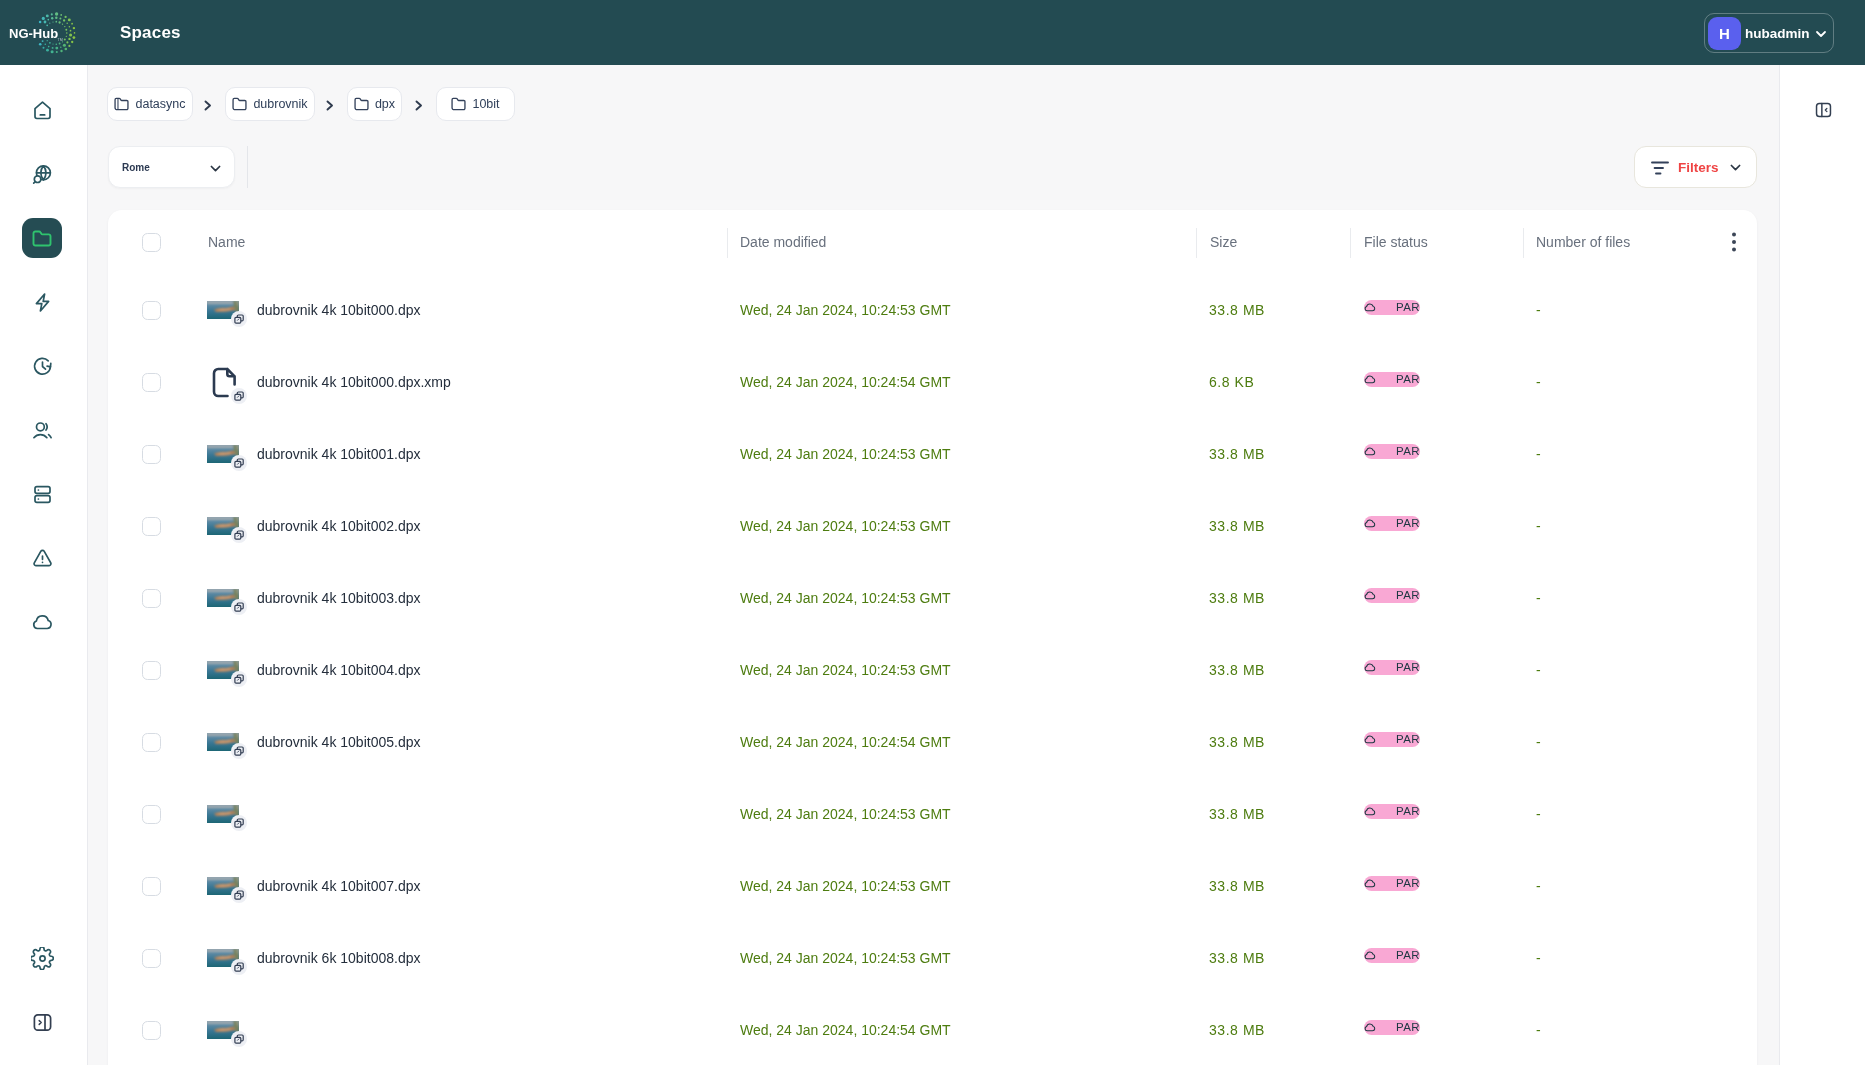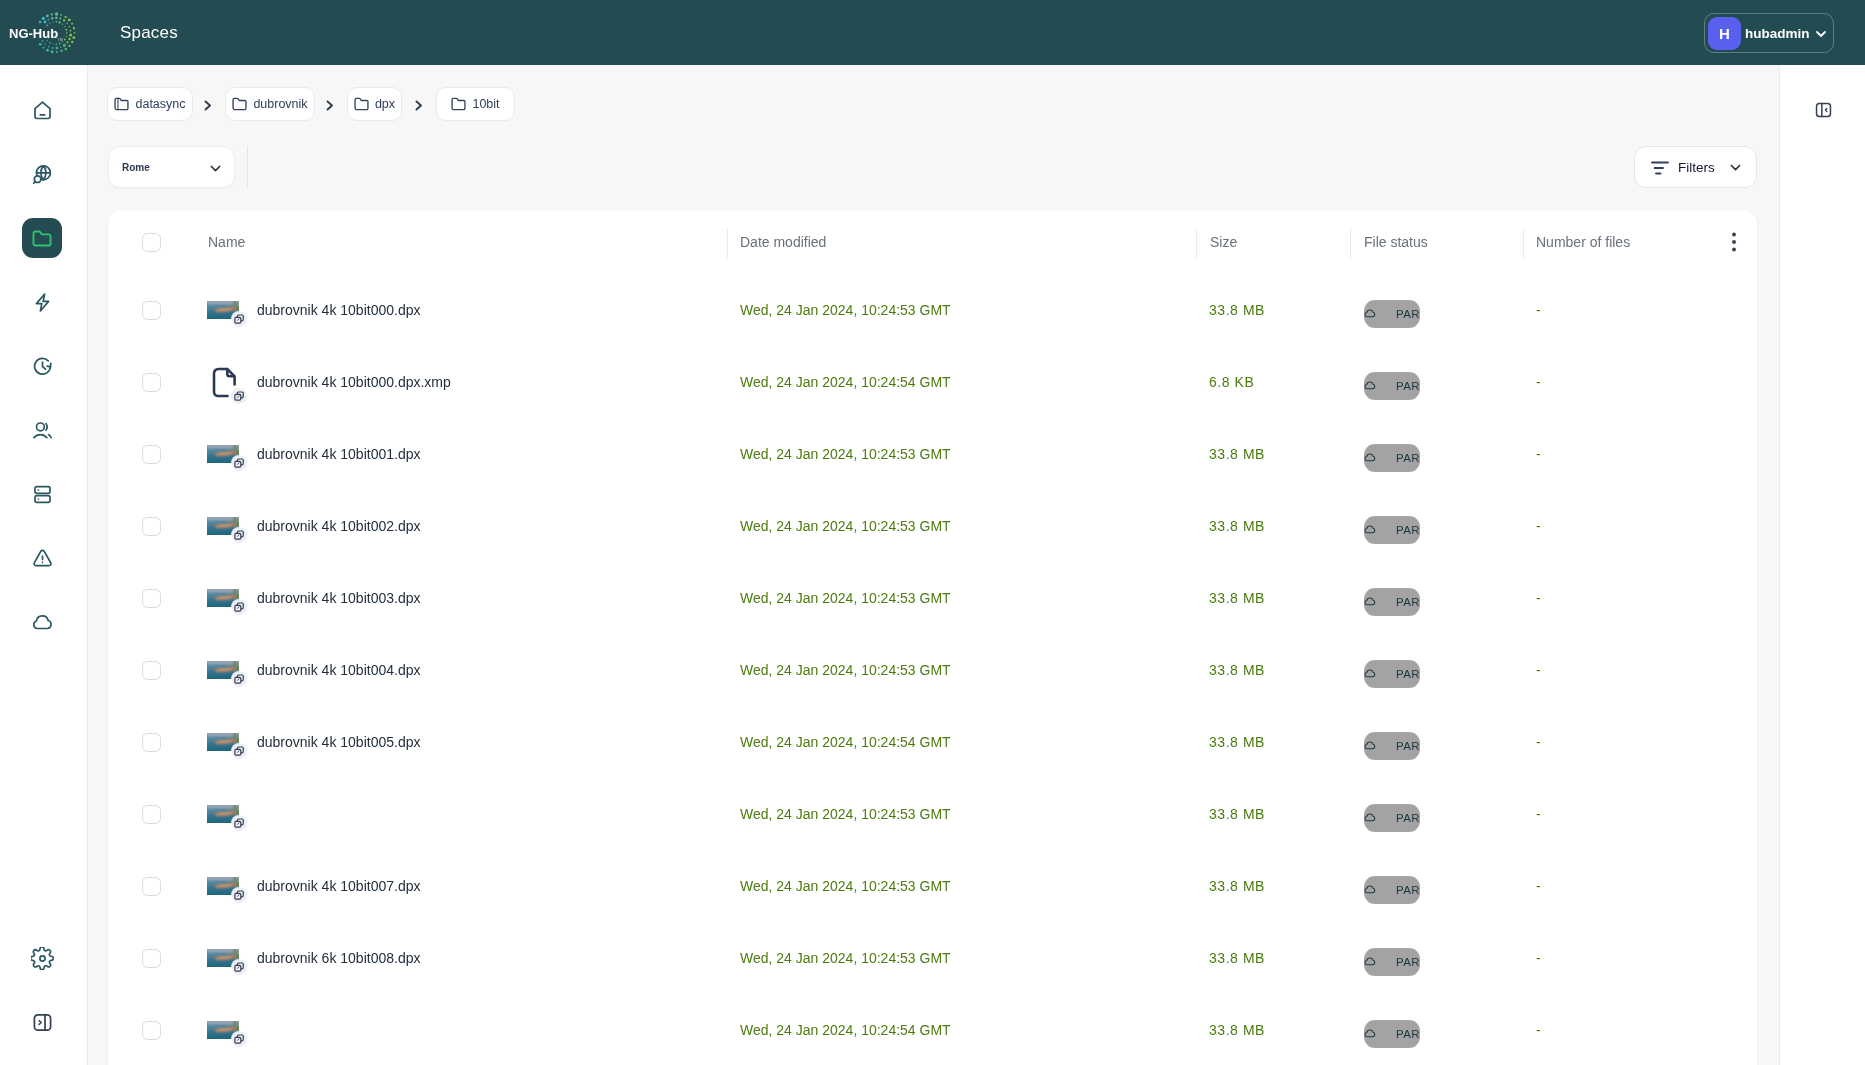--- a/index.html
+++ b/index.html
@@ -1,51 +1,51 @@
 <!DOCTYPE html>
 <html><head><meta charset="utf-8"><style>
 * { margin:0; padding:0; box-sizing:border-box; }
 html,body { width:1865px; height:1065px; overflow:hidden; font-family:"Liberation Sans", sans-serif; background:#f7f7f8; }
 svg text { font-family:"Liberation Sans", sans-serif; }
 .abs { position:absolute; }
 #hdr { position:absolute; left:0; top:0; width:1865px; height:65px; background:#234b52; }
 #logo { position:absolute; left:0; top:0; width:88px; height:65px; }
-#ttl { position:absolute; left:120px; top:0; height:65px; line-height:65px; color:#fff; font-size:17px; font-weight:normal; letter-spacing:0.2px; }
+#ttl { position:absolute; left:120px; top:0; height:65px; line-height:65px; color:#fff; font-size:17px; font-weight:bold; letter-spacing:0.2px; }
 #uchip { position:absolute; left:1704px; top:13px; width:130px; height:40px; border:1px solid rgba(255,255,255,0.28); border-radius:10px; }
 #uava { position:absolute; left:3px; top:3px; width:33px; height:33px; background:#5a60ee; border-radius:9px; color:#fff; font-size:15px; font-weight:bold; text-align:center; line-height:33px; }
 #uname { position:absolute; left:40px; top:0; height:40px; line-height:40px; color:#fff; font-size:13.5px; font-weight:bold; }
 .chevw { position:absolute; width:14px; height:14px; }
 #snav { position:absolute; left:0; top:65px; width:88px; height:1000px; background:#fff; border-right:1px solid #e9eaee; }
 #rpanel { position:absolute; left:1779px; top:65px; width:86px; height:1000px; background:#fff; border-left:1px solid #e9eaee; }
 .nico { position:absolute; }
 #navact { position:absolute; left:22px; top:153px; width:40px; height:40px; background:#254c53; border-radius:11px; }
 #main { position:absolute; left:88px; top:65px; width:1691px; height:1000px; background:#f7f7f8; }
 .crumb { position:absolute; top:22px; height:34px; background:#fff; border:1px solid #e7e9ee; border-radius:10px; display:flex; align-items:center; justify-content:center; gap:6px; color:#30405a; font-size:12.5px; }
 .bsep { position:absolute; top:32px; }
 #rome { position:absolute; left:20px; top:81px; width:127px; height:42px; background:#fff; border:1px solid #eceef1; border-radius:12px; box-shadow:0 1px 2px rgba(40,50,60,0.04); }
 #rome b { position:absolute; left:13px; top:0; line-height:41px; font-size:10px; color:#2c3a52; }
 #vsep { position:absolute; left:159px; top:81px; width:1px; height:42px; background:#e4e6ea; }
 #srch { position:absolute; left:173px; top:81px; width:1359px; height:42px; background:#fff; border:1px solid #ddd9c8; border-radius:10px; }
 #srch span { position:absolute; left:40px; top:0; line-height:41px; font-size:14.5px; color:#9aa2ad; }
 #fbtn { position:absolute; left:1546px; top:81px; width:123px; height:42px; background:#fff; border:1px solid #e8e6dd; border-radius:12px; }
-#fbtn b { position:absolute; left:43px; top:0; line-height:41px; font-size:13.5px; color:#0f172a; font-weight:normal; }
+#fbtn b { position:absolute; left:43px; top:0; line-height:41px; font-size:13.5px; color:#ef4444; font-weight:bold; }
 #card { position:absolute; left:20px; top:145px; width:1649px; height:1000px; background:#fff; border-radius:14px; box-shadow:0 1px 3px rgba(35,45,60,0.05); }
 .hcell { position:absolute; top:0; height:64px; line-height:64px; font-size:14px; color:#68707d; }
 .hdiv { position:absolute; top:18px; width:1px; height:30px; background:#e9ebee; }
 .row { position:absolute; left:0; width:1649px; height:72px; }
 .cell { position:absolute; top:0; height:72px; line-height:72px; font-size:14px; color:#4d7c0f; }
 .szc { letter-spacing:0.55px; }
 .fname { position:absolute; top:0; height:72px; line-height:72px; font-size:14px; color:#242e3c; }
 .cb { position:absolute; width:19px; height:19px; background:#fff; border:1.5px solid #d7dce3; border-radius:5.5px; }
 .thumb { position:absolute; width:32px; height:18px; }
 .thumb svg { display:block; }
 .docic { position:absolute; }
 .badge { position:absolute; right:-8px; bottom:-8px; width:16px; height:16px; }
 .docic .badge { right:-10px; bottom:-2px; }
-.pill { position:absolute; top:25.5px; width:56px; height:28px; background:#a3a3a3; border-radius:11px; display:flex; align-items:center; justify-content:center; gap:20px; }
+.pill { position:absolute; top:25.5px; width:56px; height:15px; background:#f9a8d4; border-radius:11px; display:flex; align-items:center; justify-content:center; gap:20px; }
 .pill b { font-size:11.5px; font-weight:normal; color:#1d3742; letter-spacing:0.4px; }
 #kebab { position:absolute; left:1624px; top:22px; }
 </style></head>
 <body>
 <div id="hdr">
   <div id="logo"><svg width="88" height="65" viewBox="0 0 88 65">
         <circle cx="66.8" cy="33.0" r="0.79" fill="#7ac25c"></circle>
         <circle cx="66.3" cy="36.3" r="0.67" fill="#79c25e"></circle>
         <circle cx="64.8" cy="39.4" r="1.01" fill="#75c164"></circle>
         <circle cx="62.5" cy="41.8" r="0.61" fill="#52b578"></circle>

